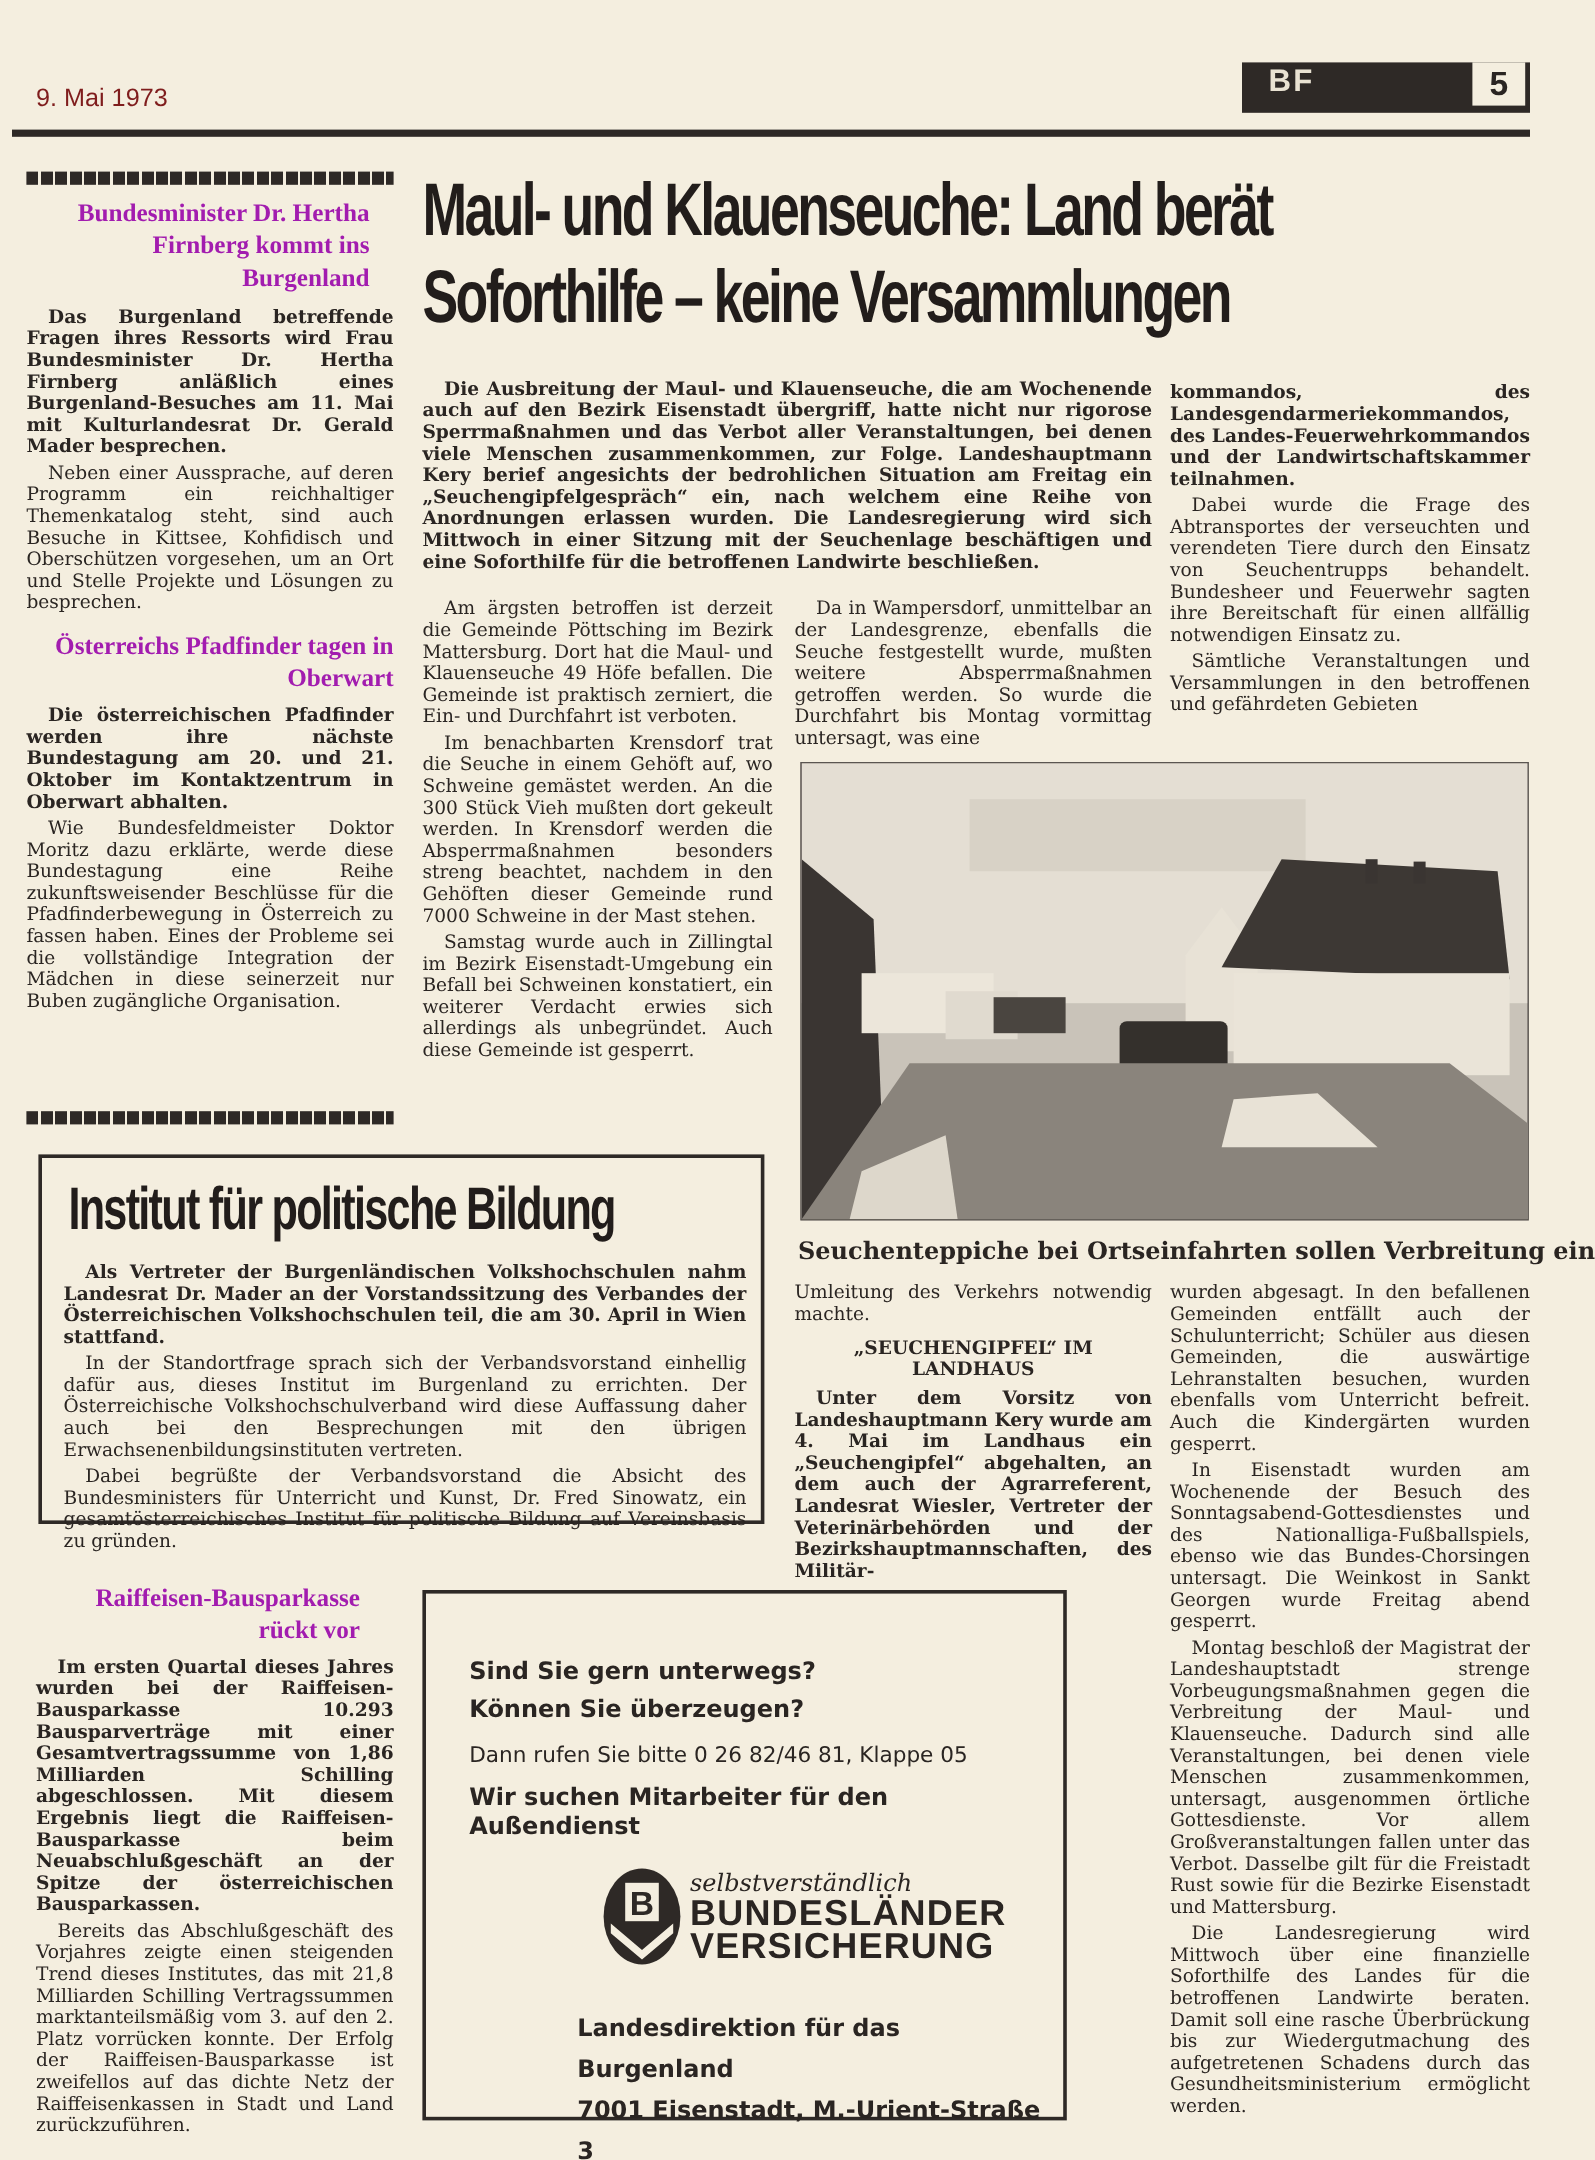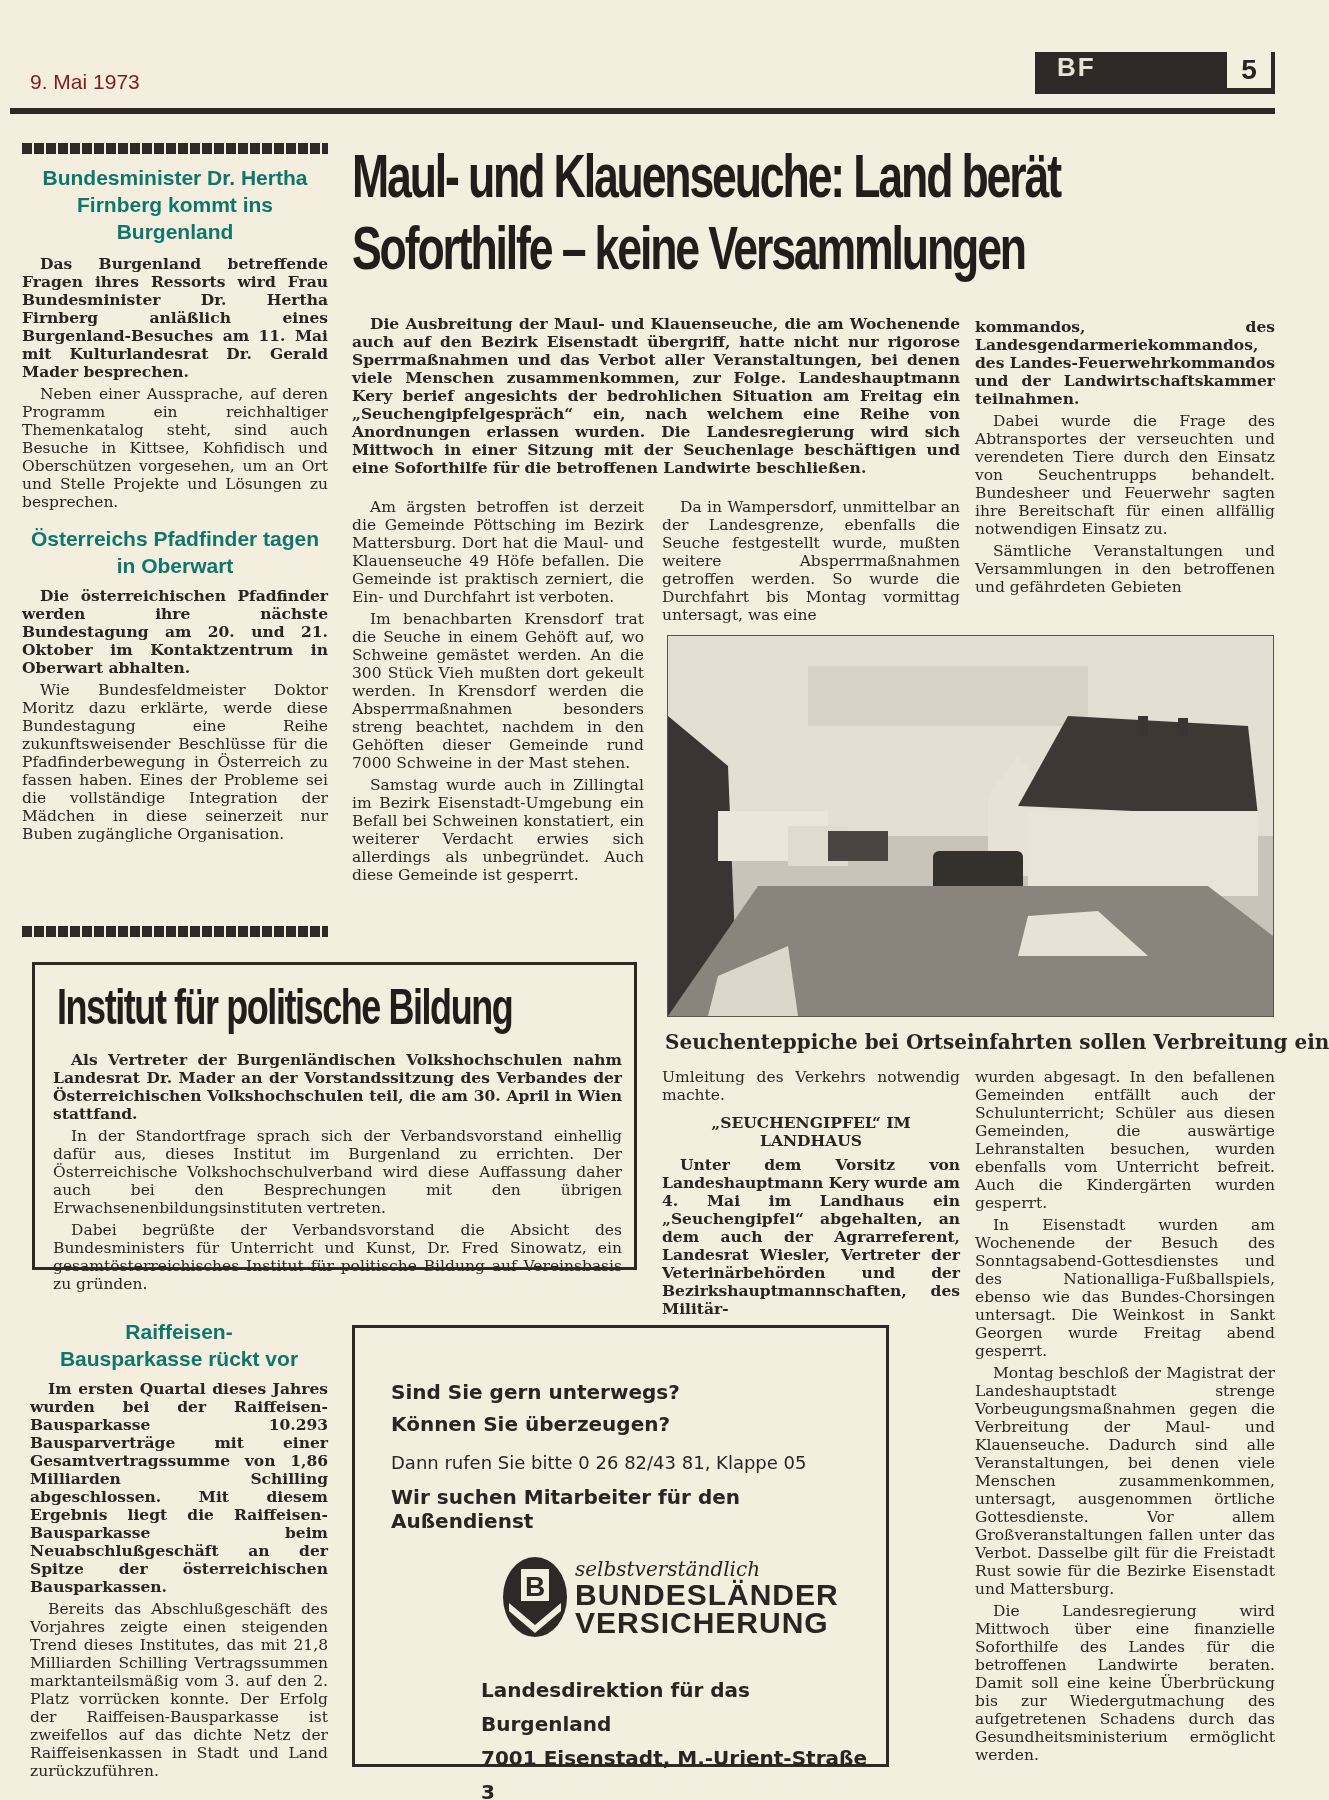--- a/index.html
+++ b/index.html
@@ -9,21 +9,21 @@
     color: #2a2522;
     font-family: "DejaVu Serif", serif;
   }
   .abs { position: absolute; }
   .date { left: 30px; top: 70px; font-family: Liberation Sans, sans-serif; font-size: 21px; color: #7f1d1d; }
   .pagebox { left: 1035px; top: 52px; width: 240px; height: 42px; background: #2e2926; display: flex; align-items: flex-start; justify-content: space-between; gap: 12px; }
   .pagebox .bf { color: #e9e2d2; font-family: "Liberation Sans", sans-serif; font-weight: bold; font-size: 26px; margin-left: 22px; letter-spacing: 2px; }
   .pagebox .num { background: #f4eedf; color: #2a2522; font-family: "Liberation Sans", sans-serif; font-weight: bold; font-size: 28px; width: 44px; height: 36px; margin-right: 4px; display:flex; align-items:center; justify-content:center; }
   .rule-top { left: 10px; top: 108px; width: 1265px; height: 6px; background: #2e2926; }
   .dashbar { height: 11px; background: repeating-linear-gradient(90deg, #2e2926 0 10px, #f4eedf 10px 12px); }
-  .sidehead { font-family: Liberation Sans, sans-serif; font-weight: bold; font-size: 21px; text-align: center; line-height: 27px; color: #0f766e; }
+  .sidehead { font-family: Liberation Serif, serif; font-weight: bold; font-size: 21px; text-align: right; line-height: 27px; color: #a21caf; }
   .col { font-size: 15.5px; line-height: 18px; text-align: justify; hyphens: manual; }
   .col p { margin: 0 0 4px 0; text-indent: 18px; }
   .col p.lead { font-weight: bold; }
   .col p.noind { text-indent: 0; }
   .headline { left: 352px; top: 140px; width: 930px; font-family: "Liberation Sans", sans-serif; font-weight: bold; font-size: 62px; line-height: 72px; letter-spacing: -3px; transform: scaleX(0.72); transform-origin: left top; width: 1290px; color: #221d1b; white-space: nowrap; }
   .photo { left: 667px; top: 635px; width: 605px; height: 380px; background: #8c8680; overflow: hidden; border: 1px solid #5a5550; }
   .caption { left: 665px; top: 1030px; font-weight: bold; font-size: 20px; white-space: nowrap; }
   .boxed { border: 3px solid #2e2926; }
   .ipb-title { font-family: "Liberation Sans", sans-serif; font-weight: bold; font-size: 50px; letter-spacing: -2px; transform: scaleX(0.72); transform-origin: left top; white-space: nowrap; line-height: 60px; color:#221d1b; }
   .sub { font-weight: bold; text-align: center; font-size: 15.5px; line-height: 18px; margin: 10px 0 6px 0; }
@@ -110,21 +110,21 @@
 <div class="abs col" style="left:662px; top:1068px; width:298px;">
   <p class="noind">Umleitung des Verkehrs notwendig machte.</p>
   <div class="sub">„SEUCHENGIPFEL“ IM LANDHAUS</div>
   <p class="lead">Unter dem Vorsitz von Landeshauptmann Kery wurde am 4. Mai im Landhaus ein „Seuchengipfel“ abgehalten, an dem auch der Agrarreferent, Landesrat Wiesler, Vertreter der Veterinärbehörden und der Bezirkshauptmannschaften, des Militär-</p>
 </div>
 
 <div class="abs col" style="left:975px; top:1068px; width:300px;">
   <p class="noind">wurden abgesagt. In den befallenen Gemeinden entfällt auch der Schulunterricht; Schüler aus diesen Gemeinden, die auswärtige Lehranstalten besuchen, wurden ebenfalls vom Unterricht befreit. Auch die Kindergärten wurden gesperrt.</p>
   <p>In Eisenstadt wurden am Wochenende der Besuch des Sonntagsabend-Gottesdienstes und des Nationalliga-Fußballspiels, ebenso wie das Bundes-Chorsingen untersagt. Die Weinkost in Sankt Georgen wurde Freitag abend gesperrt.</p>
   <p>Montag beschloß der Magistrat der Landeshauptstadt strenge Vorbeugungsmaßnahmen gegen die Verbreitung der Maul- und Klauenseuche. Dadurch sind alle Veranstaltungen, bei denen viele Menschen zusammenkommen, untersagt, ausgenommen örtliche Gottesdienste. Vor allem Großveranstaltungen fallen unter das Verbot. Dasselbe gilt für die Freistadt Rust sowie für die Bezirke Eisenstadt und Mattersburg.</p>
-  <p>Die Landesregierung wird Mittwoch über eine finanzielle Soforthilfe des Landes für die betroffenen Landwirte beraten. Damit soll eine keine Überbrückung bis zur Wiedergutmachung des aufgetretenen Schadens durch das Gesundheitsministerium ermöglicht werden.</p>
+  <p>Die Landesregierung wird Mittwoch über eine finanzielle Soforthilfe des Landes für die betroffenen Landwirte beraten. Damit soll eine rasche Überbrückung bis zur Wiedergutmachung des aufgetretenen Schadens durch das Gesundheitsministerium ermöglicht werden.</p>
 </div>
 
 <div class="abs boxed" style="left:32px; top:962px; width:605px; height:308px; padding:0 12px; box-sizing:border-box;">
   <div class="ipb-title" style="margin-top:12px; margin-left:10px;">Institut für politische Bildung</div>
   <div class="col" style="margin-top:14px; padding-left:6px;">
     <p class="lead">Als Vertreter der Burgenländischen Volkshochschulen nahm Landesrat Dr. Mader an der Vorstandssitzung des Verbandes der Österreichischen Volkshochschulen teil, die am 30. April in Wien stattfand.</p>
     <p>In der Standortfrage sprach sich der Verbandsvorstand einhellig dafür aus, dieses Institut im Burgenland zu errichten. Der Österreichische Volkshochschulverband wird diese Auffassung daher auch bei den Besprechungen mit den übrigen Erwachsenenbildungsinstituten vertreten.</p>
     <p>Dabei begrüßte der Verbandsvorstand die Absicht des Bundesministers für Unterricht und Kunst, Dr. Fred Sinowatz, ein gesamtösterreichisches Institut für politische Bildung auf Vereinsbasis zu gründen.</p>
   </div>
 </div>
@@ -133,21 +133,21 @@
   <div class="sidehead" style="padding:0 28px;">Raiffeisen-Bausparkasse rückt vor</div>
   <div class="col" style="margin-top:8px;">
     <p class="lead">Im ersten Quartal dieses Jahres wurden bei der Raiffeisen-Bausparkasse 10.293 Bausparverträge mit einer Gesamtvertragssumme von 1,86 Milliarden Schilling abgeschlossen. Mit diesem Ergebnis liegt die Raiffeisen-Bausparkasse beim Neuabschlußgeschäft an der Spitze der österreichischen Bausparkassen.</p>
     <p>Bereits das Abschlußgeschäft des Vorjahres zeigte einen steigenden Trend dieses Institutes, das mit 21,8 Milliarden Schilling Vertragssummen marktanteilsmäßig vom 3. auf den 2. Platz vorrücken konnte. Der Erfolg der Raiffeisen-Bausparkasse ist zweifellos auf das dichte Netz der Raiffeisenkassen in Stadt und Land zurückzuführen.</p>
   </div>
 </div>
 
 <div class="abs boxed ad" style="left:352px; top:1325px; width:537px; height:442px; box-sizing:border-box; padding:48px 0 0 36px;">
   <div class="q">Sind Sie gern unterwegs?</div>
   <div class="q">Können Sie überzeugen?</div>
-  <div class="phone">Dann rufen Sie bitte 0 26 82/43 81, Klappe 05</div>
+  <div class="phone">Dann rufen Sie bitte 0 26 82/46 81, Klappe 05</div>
   <div class="seek">Wir suchen Mitarbeiter für den Außendienst</div>
   <div style="display:flex; align-items:center; margin:22px 0 0 110px;">
     <svg width="68" height="84" viewBox="0 0 68 84">
       <ellipse cx="34" cy="42" rx="32" ry="40" fill="#2e2926"></ellipse>
       <polygon points="8,48 34,70 60,48 60,56 34,78 8,56" fill="#f4eedf"></polygon>
       <rect x="20" y="14" width="28" height="32" fill="#f4eedf"></rect>
       <text x="34" y="41" text-anchor="middle" font-family="Liberation Sans, sans-serif" font-weight="bold" font-size="28" fill="#2e2926">B</text>
     </svg>
     <div class="logo-txt" style="margin-left:6px;">
       <div class="script">selbstverständlich</div>

